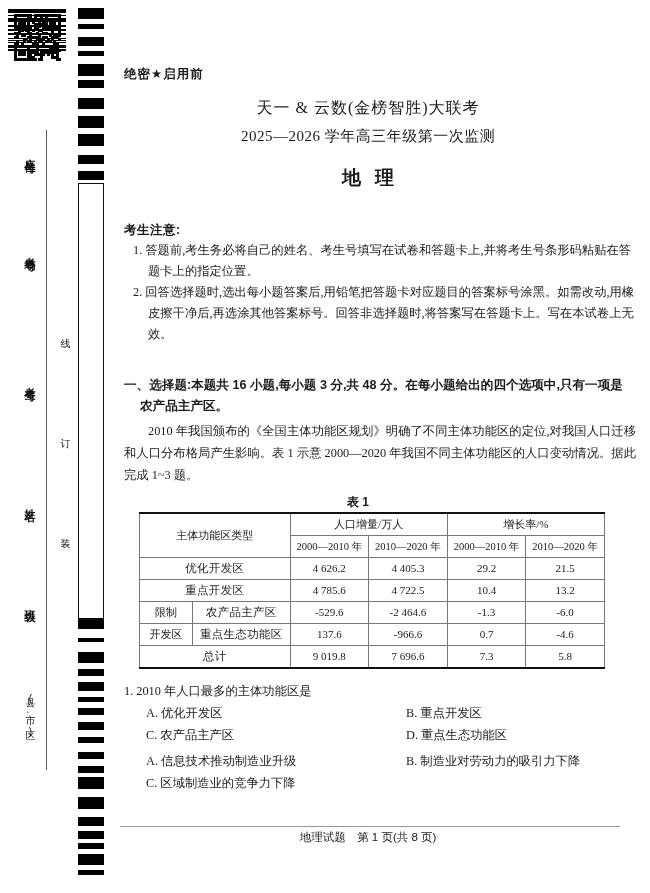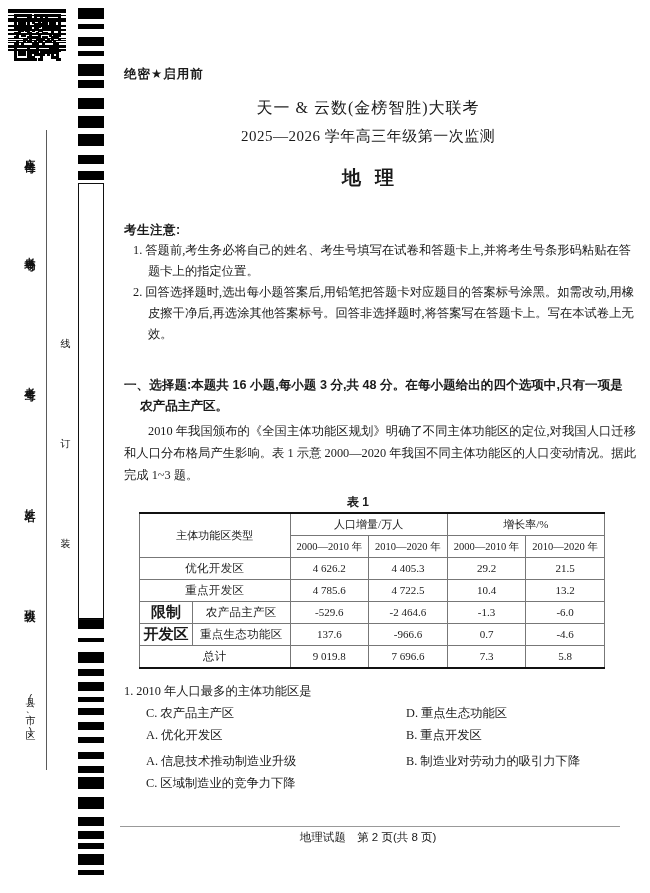--- a/index.html
+++ b/index.html
@@ -64,21 +64,21 @@
 
   
   #tablewrap{position:absolute;left:31px;top:512px;width:466px;}
   table{border-collapse:collapse;width:100%;font-size:11px;
         font-family:"Liberation Serif","DejaVu Serif",serif;}
   th,td{border:1px solid #777;text-align:center;padding:3px 2px;line-height:15px;
         font-weight:normal;}
   table{border-top:2px solid #111;border-bottom:2px solid #111;}
   thead tr:last-child th{border-bottom:1px solid #777;}
   .c-type{width:120px;}
-  .sub-lab{width:48px;font-size:15px;line-height:13px;font-weight:bold;}
+  .sub-lab{width:48px;font-size:11px;line-height:13px;}
   .nm{font-size:11.5px;letter-spacing:.3px;}
   .hdr-span{font-size:11px;}
   .yr{font-size:10.5px;}
 
   
   .q{position:absolute;left:16px;width:516px;font-size:12.3px;line-height:22px;}
   .q-stem{display:block;}
   .opts{display:block;position:relative;height:22px;}
   .opt-l{position:absolute;left:22px;}
   .opt-r{position:absolute;left:282px;}
@@ -481,34 +481,34 @@
           <td>7.3</td>
           <td>5.8</td>
         </tr>
       </tbody>
     </table>
   </div>
 
   <div class="q" style="top:680px;">
     <span class="q-stem">1. 2010 年人口最多的主体功能区是</span>
     <span class="opts">
+      <span class="opt-l">A. 优化开发区</span>
+      <span class="opt-r">B. 重点开发区</span>
+    </span>
+    <span class="opts">
       <span class="opt-l">C. 农产品主产区</span>
       <span class="opt-r">D. 重点生态功能区</span>
-    </span>
-    <span class="opts">
-      <span class="opt-l">A. 优化开发区</span>
-      <span class="opt-r">B. 重点开发区</span>
     </span>
   </div>
 
   <div class="q" style="top:750px;">
     <span class="opts">
       <span class="opt-l">A. 信息技术推动制造业升级</span>
       <span class="opt-r">B. 制造业对劳动力的吸引力下降</span>
     </span>
     <span class="opts">
       <span class="opt-l">C. 区域制造业的竞争力下降</span>
     </span>
   </div>
 
   <div class="footer-rule"></div>
-  <div class="footer">地理试题　第 2 页(共 8 页)</div>
+  <div class="footer">地理试题　第 1 页(共 8 页)</div>
 </div>
 
 </body></html>

